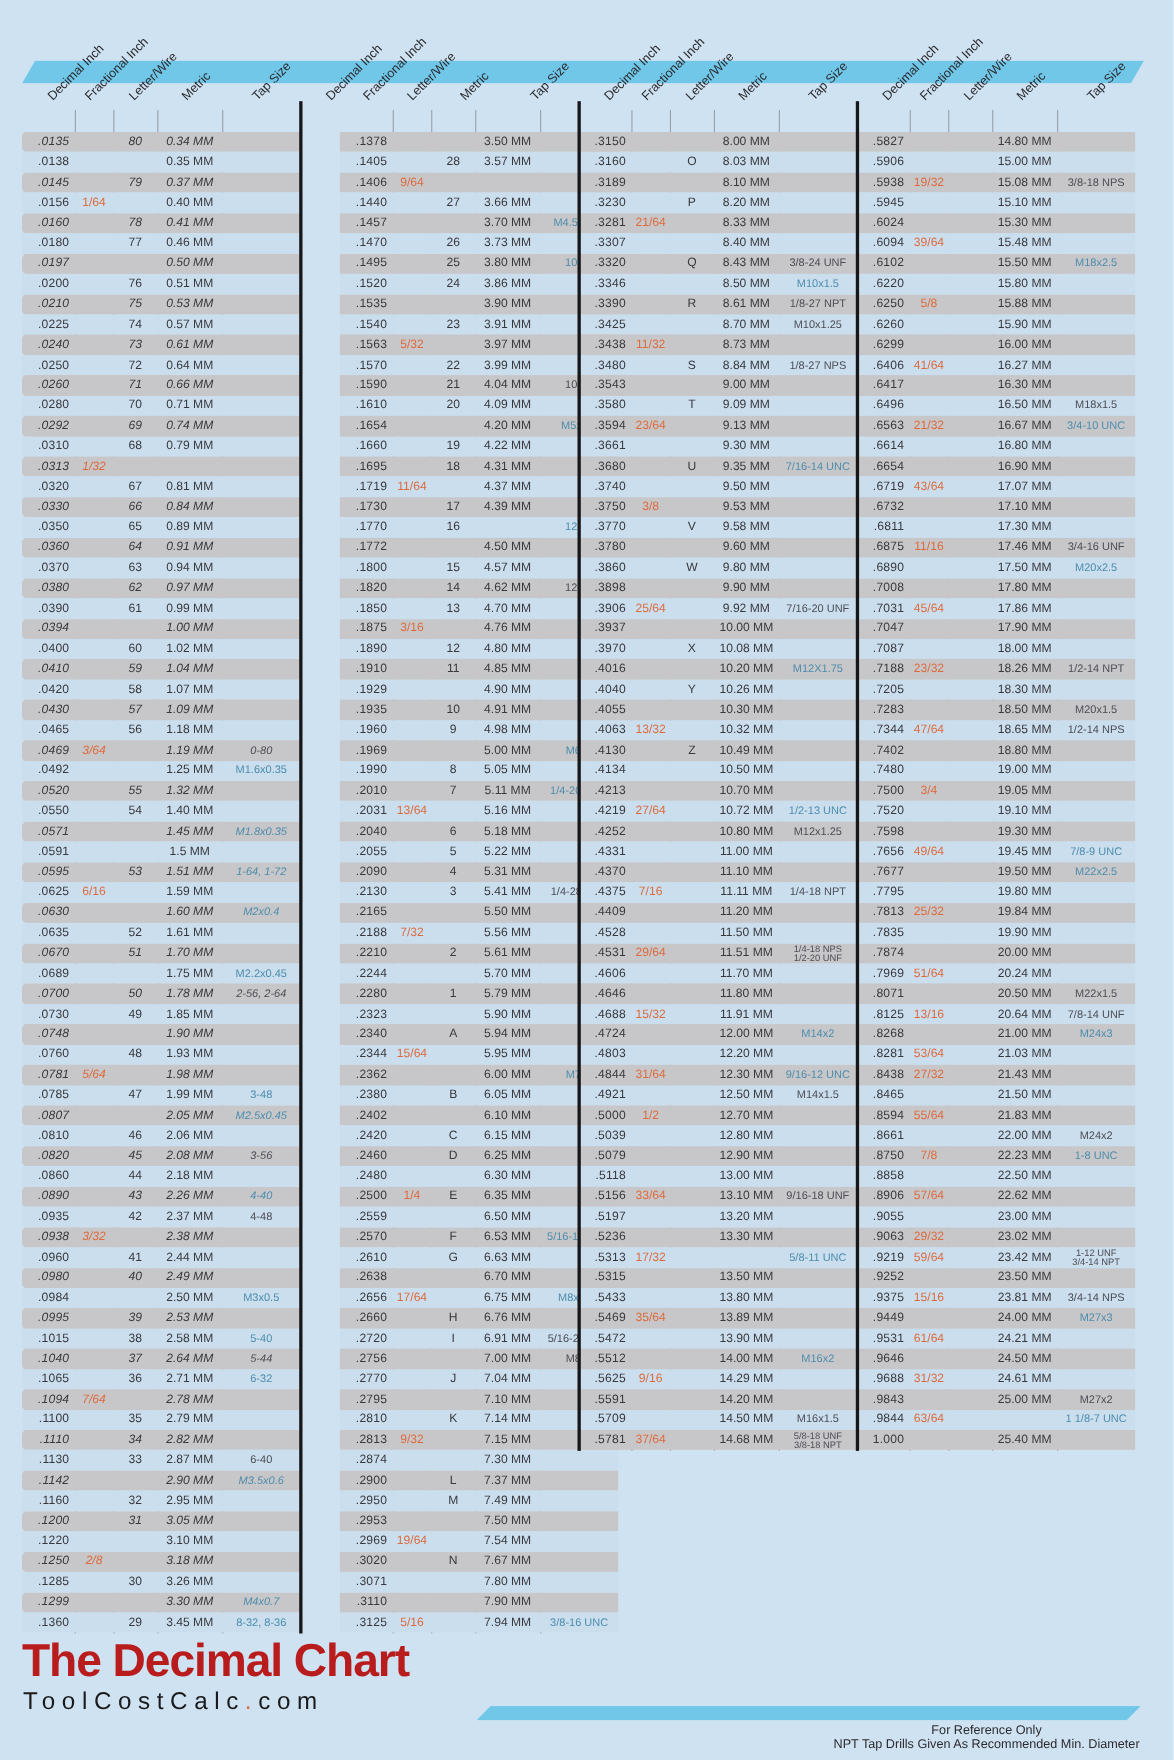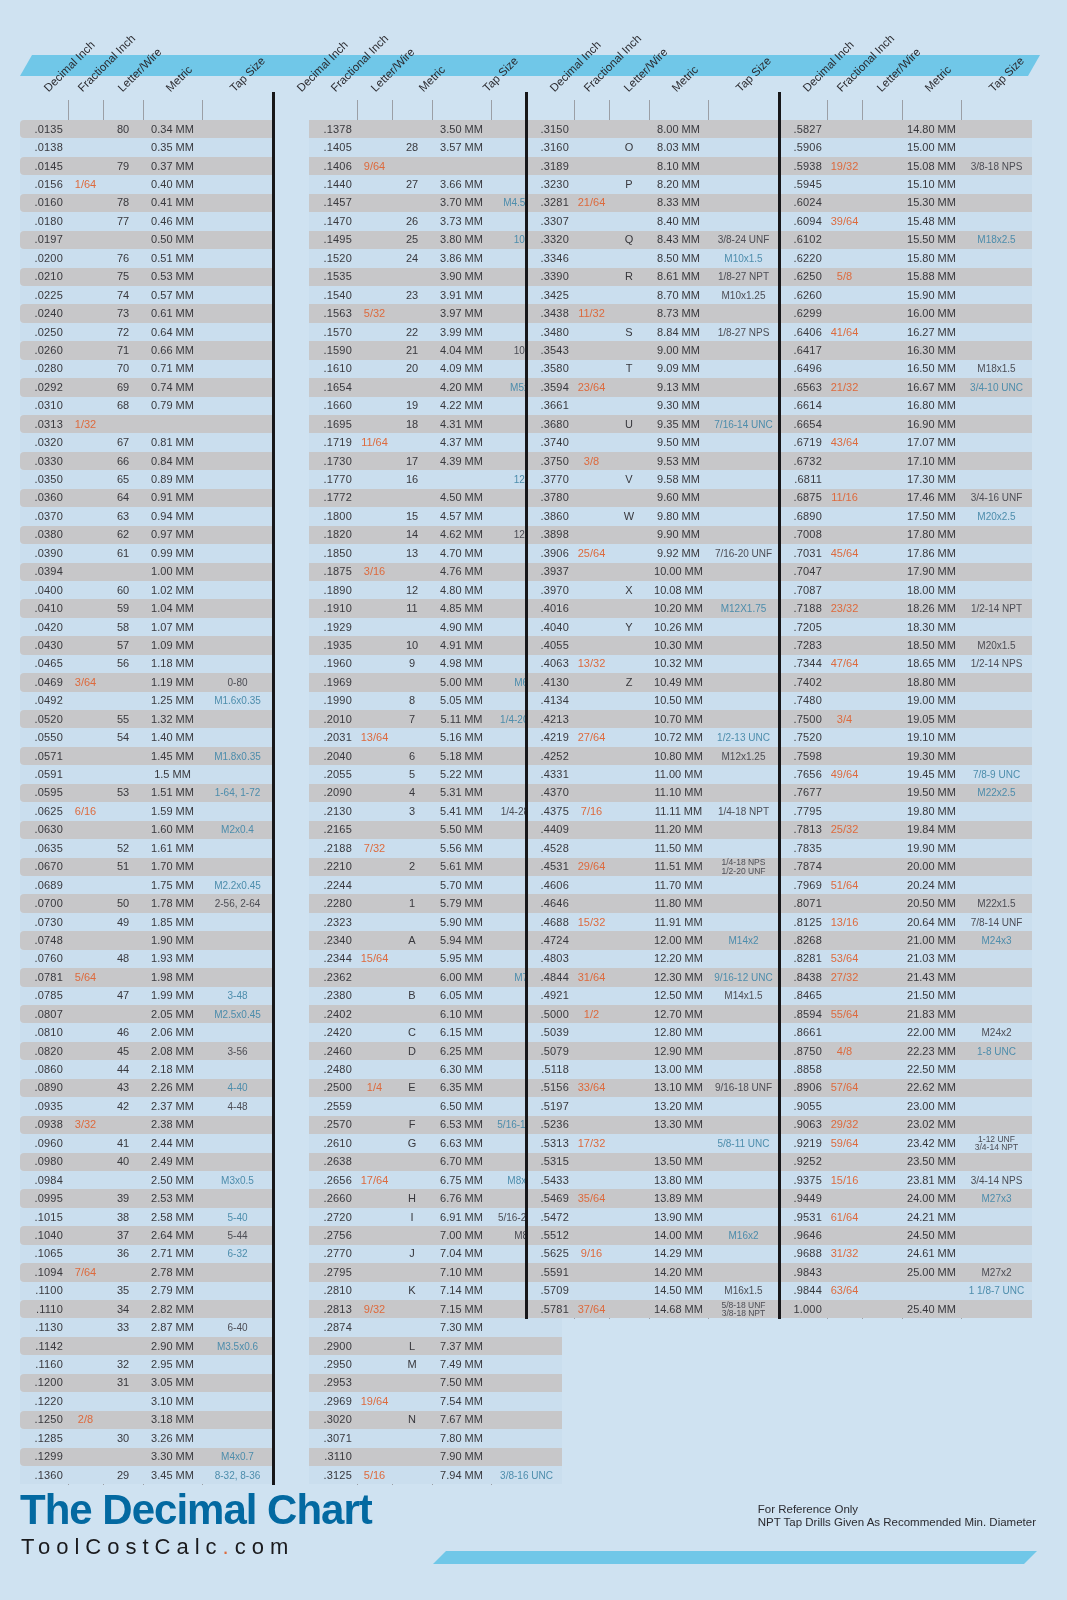--- a/index.html
+++ b/index.html
@@ -23,46 +23,46 @@
   
   .group{ position:absolute; top:100px; width:253px; }
   .sep{ position:absolute; top:0; width:1px; background:#9b9fa6; }
   .rows{ position:absolute; top:20px; left:0; width:253px; }
   .row{
     display:grid; grid-template-columns:48px 35px 40px 59px 71px;
     height:18.44px; align-items:center;
   }
   .row.gray{ background:#c7c7c9; }
   .row.blue{ background:#cadeee; }
-  .group.g0 .row.gray{ border-radius:4px 0 0 4px; }
+  .group.g0 .row.gray{ border-radius:4px 0 0 4px;font-style:italic; }
   .cell{ font-size:11px; line-height:11px; text-align:center; overflow:visible; white-space:nowrap; }
   .c-dec{ text-align:right; padding-right:5px; letter-spacing:0.2px; }
   .c-frac{ color:#dd6a3d; }
   .c-tap{ font-size:10px; }
   .c-tap.tblue{ color:#4d8dac; }
   .c-tap.tdark{ color:#4c4d55; }
   .c-tap.two{ font-size:8.5px; line-height:8.5px; white-space:pre-line; }
   .gdiv{ position:absolute; width:3px; background:#17171a; }
   
   .title{
     position:absolute; left:20px; top:1486px;
-    font-size:42px; font-weight:bold; letter-spacing:-1px; color:#0369a1; white-space:nowrap;text-align:center;
+    font-size:42px; font-weight:bold; letter-spacing:-1px; color:#b91c1c; white-space:nowrap;text-align:center;
   }
   .brand{
     position:absolute; left:21px; top:1534px;
     font-size:22px; font-weight:normal; letter-spacing:6px; color:#1a1a1d; white-space:nowrap;
   }
   .brand .dot{ color:#dd6a3d; }
   .ftr-band{
     position:absolute; left:433px; top:1551px; width:604px; height:13px;
     background:#70c7e8;
     clip-path:polygon(13px 0, 100% 0, calc(100% - 13px) 100%, 0 100%);
   }
   .note{
-    position:absolute; right:31px; top:1503px; text-align:left;
+    position:absolute; right:31px; top:1567px; text-align:center;
     font-size:11.5px; line-height:13px; color:#2b2b30;
   }
 </style>
 </head>
 <body>
 
 <div class="page">
   <div class="hdr-band"></div>
   <div id="headers-root">
       <div class="hdr-anchor" style="left: 20px;">
@@ -1963,21 +1963,21 @@
           </div>
           <div class="row blue">
             <div class="cell c-dec">.8661</div>
             <div class="cell c-frac"></div>
             <div class="cell c-letter"></div>
             <div class="cell c-metric">22.00 MM</div>
             <div class="cell c-tap tdark">M24x2</div>
           </div>
           <div class="row gray">
             <div class="cell c-dec">.8750</div>
-            <div class="cell c-frac">4/8</div>
+            <div class="cell c-frac">7/8</div>
             <div class="cell c-letter"></div>
             <div class="cell c-metric">22.23 MM</div>
             <div class="cell c-tap tblue">1-8 UNC</div>
           </div>
           <div class="row blue">
             <div class="cell c-dec">.8858</div>
             <div class="cell c-frac"></div>
             <div class="cell c-letter"></div>
             <div class="cell c-metric">22.50 MM</div>
             <div class="cell c-tap"></div>

